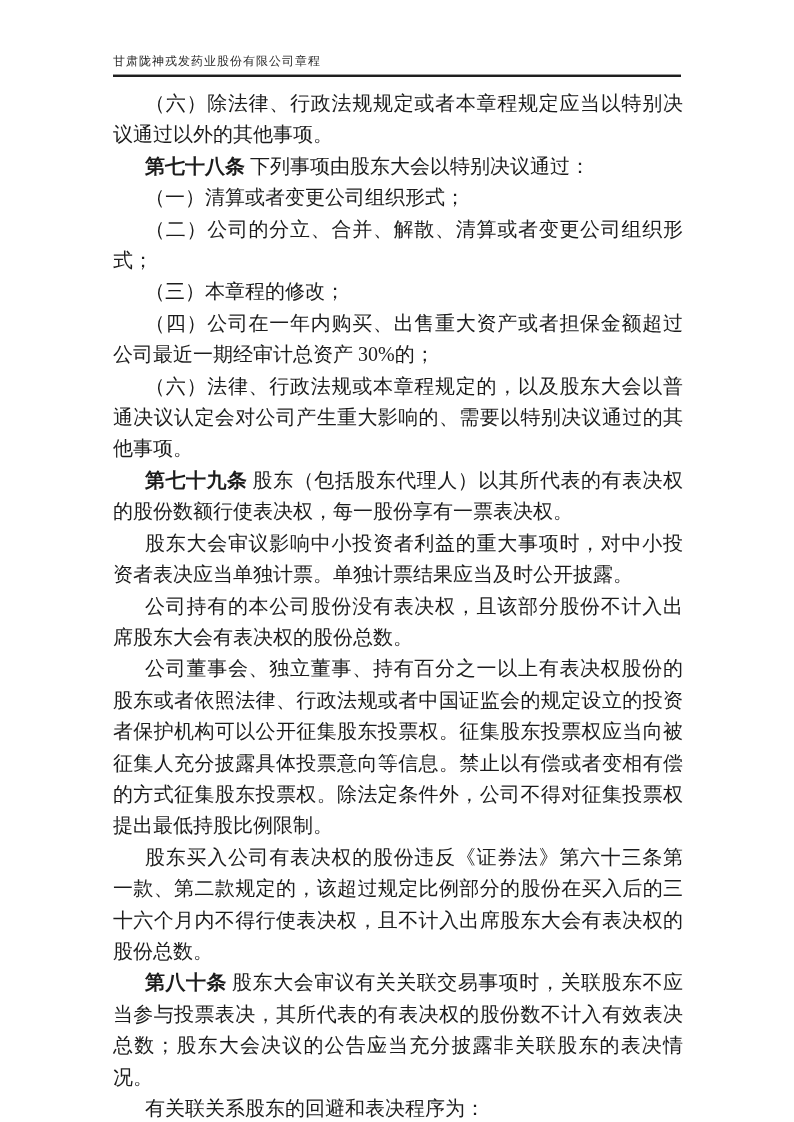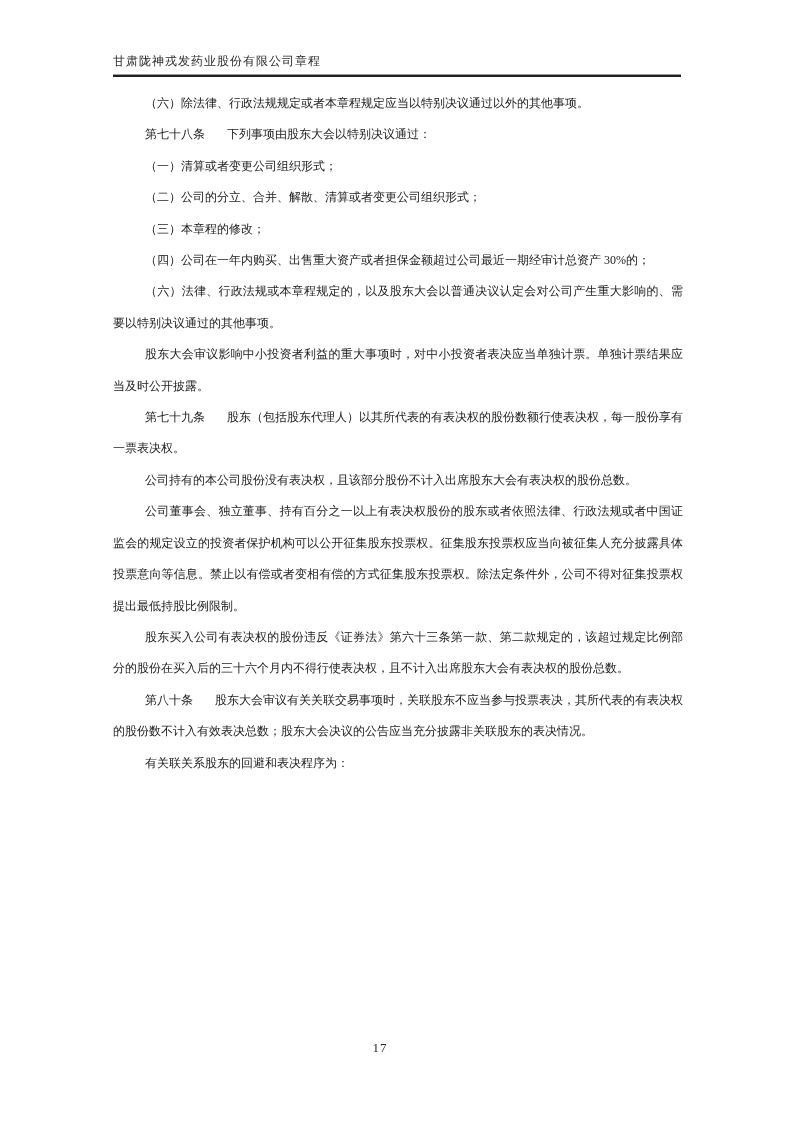--- a/index.html
+++ b/index.html
@@ -37,28 +37,28 @@
   .doc-body {
     position: absolute;
     left: 113px;
     top: 88px;
     width: 570px;
     text-align: justify;
     text-justify: inter-ideograph;
   }
   .para {
     margin: 0;
-    font-size: 12px;
+    font-size: 20px;
     line-height: 31.4px;
     text-indent: 32px;
     word-break: break-all;
   }
   .article-num {
-    font-weight: normal;
-    margin-right: 22px;
+    font-weight: bold;
+    margin-right: 5px;
   }
   .article-num:empty {
     display: none;
     margin-right: 0;
   }
   .footer {
     position: absolute;
     left: 0;
     bottom: 66px;
     width: 760px;
@@ -81,22 +81,22 @@
   </div>
 
   <div class="doc-body">
     <p class="para"><span>（六）除法律、行政法规规定或者本章程规定应当以特别决议通过以外的其他事项。</span></p>
     <p class="para"><span class="article-num">第七十八条</span><span>下列事项由股东大会以特别决议通过：</span></p>
     <p class="para"><span>（一）清算或者变更公司组织形式；</span></p>
     <p class="para"><span>（二）公司的分立、合并、解散、清算或者变更公司组织形式；</span></p>
     <p class="para"><span>（三）本章程的修改；</span></p>
     <p class="para"><span>（四）公司在一年内购买、出售重大资产或者担保金额超过公司最近一期经审计总资产 30%的；</span></p>
     <p class="para"><span>（六）法律、行政法规或本章程规定的，以及股东大会以普通决议认定会对公司产生重大影响的、需要以特别决议通过的其他事项。</span></p>
+    <p class="para"><span class="article-num">第七十九条</span><span>股东（包括股东代理人）以其所代表的有表决权的股份数额行使表决权，每一股份享有一票表决权。</span></p>
     <p class="para"><span>股东大会审议影响中小投资者利益的重大事项时，对中小投资者表决应当单独计票。单独计票结果应当及时公开披露。</span></p>
-    <p class="para"><span class="article-num">第七十九条</span><span>股东（包括股东代理人）以其所代表的有表决权的股份数额行使表决权，每一股份享有一票表决权。</span></p>
     <p class="para"><span>公司持有的本公司股份没有表决权，且该部分股份不计入出席股东大会有表决权的股份总数。</span></p>
     <p class="para"><span>公司董事会、独立董事、持有百分之一以上有表决权股份的股东或者依照法律、行政法规或者中国证监会的规定设立的投资者保护机构可以公开征集股东投票权。征集股东投票权应当向被征集人充分披露具体投票意向等信息。禁止以有偿或者变相有偿的方式征集股东投票权。除法定条件外，公司不得对征集投票权提出最低持股比例限制。</span></p>
     <p class="para"><span>股东买入公司有表决权的股份违反《证券法》第六十三条第一款、第二款规定的，该超过规定比例部分的股份在买入后的三十六个月内不得行使表决权，且不计入出席股东大会有表决权的股份总数。</span></p>
     <p class="para"><span class="article-num">第八十条</span><span>股东大会审议有关关联交易事项时，关联股东不应当参与投票表决，其所代表的有表决权的股份数不计入有效表决总数；股东大会决议的公告应当充分披露非关联股东的表决情况。</span></p>
     <p class="para"><span>有关联关系股东的回避和表决程序为：</span></p>
   </div>
 
   <div class="footer">
     <span class="page-number">17</span>
   </div>

